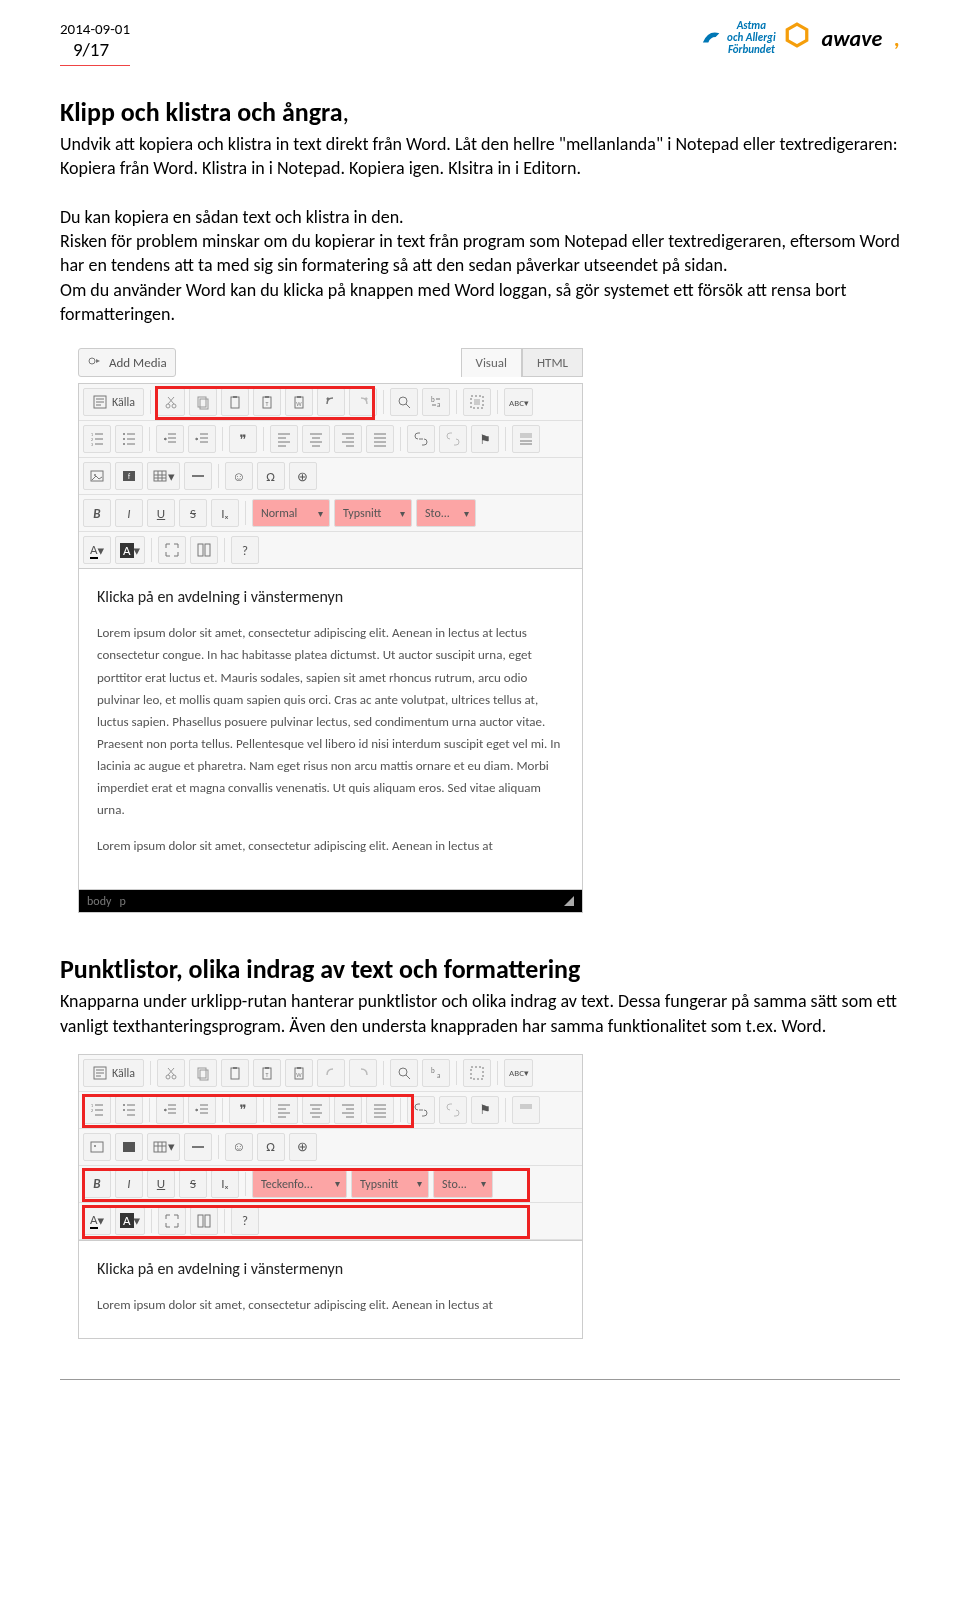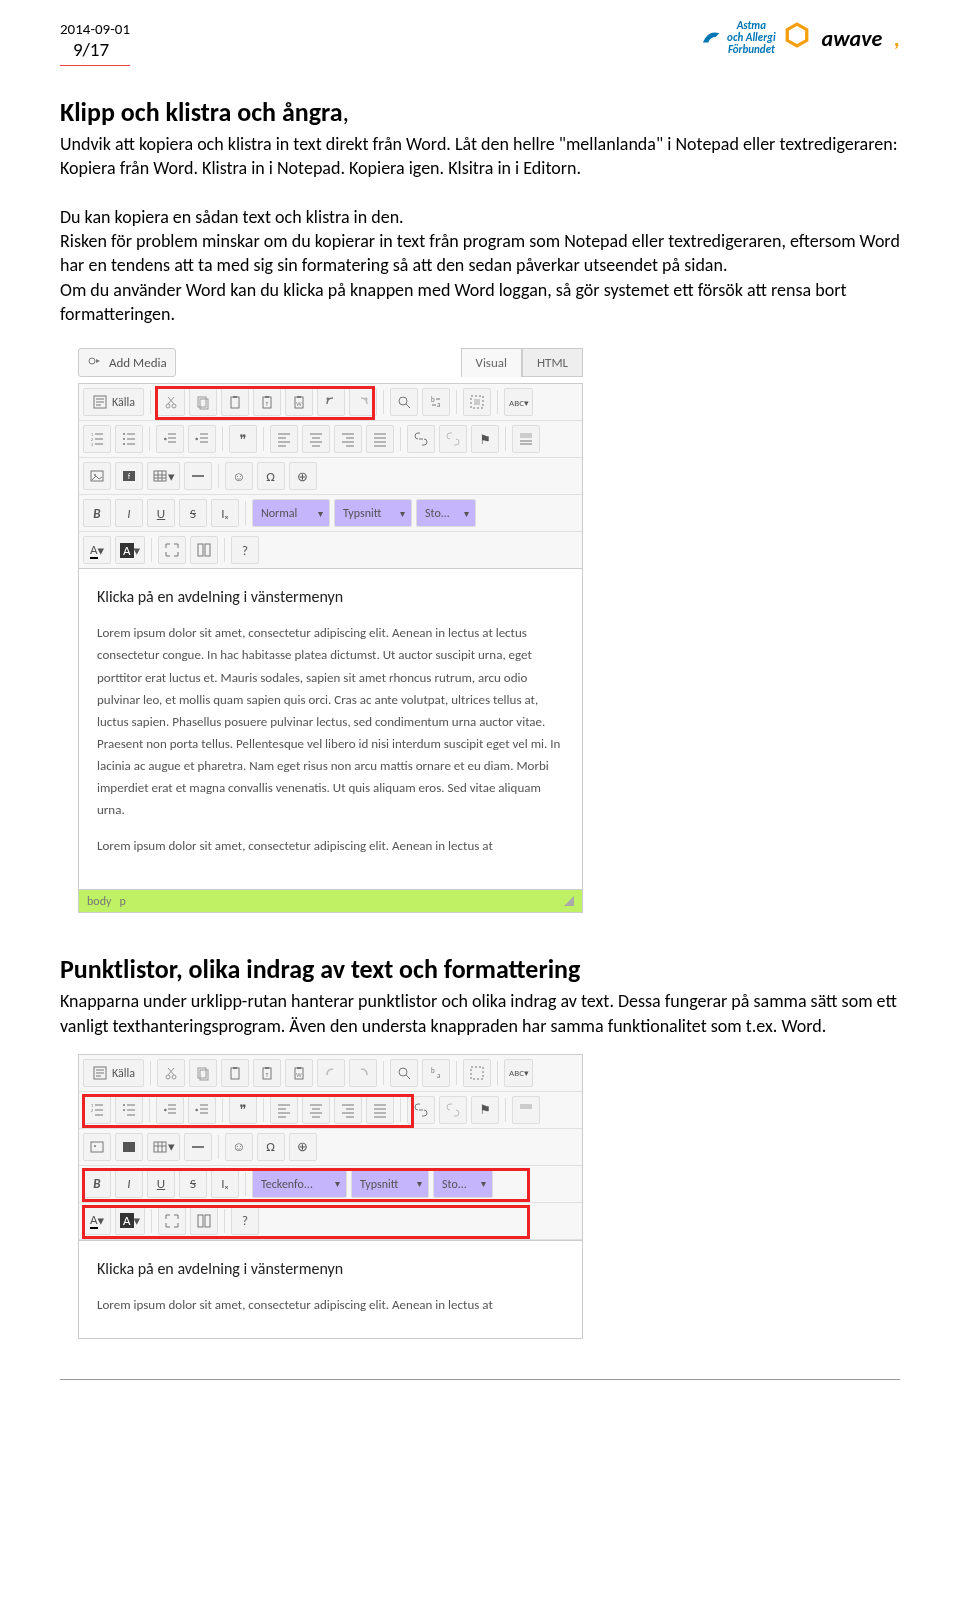--- a/index.html
+++ b/index.html
@@ -26,28 +26,28 @@
   .add-media-row { display: flex; justify-content: space-between; align-items: center; padding: 6px 0; }
   .add-media-btn { display: inline-flex; align-items: center; gap: 6px; font-size: 13px; color: #555; padding: 4px 8px; border: 1px solid #ccc; background: #f5f5f5; border-radius: 3px; }
   .tabs { display: flex; }
   .tab { padding: 6px 14px; font-size: 13px; color: #666; border: 1px solid #ccc; background: #eee; }
   .tab.active { background: #f8f8f8; border-bottom: none; }
   .toolbar-area { border: 1px solid #ccc; background: #f7f7f7; }
   .toolbar-row { display: flex; border-bottom: 1px solid #e0e0e0; padding: 4px; gap: 4px; flex-wrap: wrap; align-items: center; }
   .toolbar-row:last-child { border-bottom: none; }
   .tbtn { display: inline-flex; align-items: center; justify-content: center; min-width: 28px; height: 28px; font-size: 13px; color: #555; background: #f3f3f3; border: 1px solid #ddd; border-radius: 2px; padding: 0 4px; }
   .tbtn.source { font-size: 12px; padding: 0 8px; gap: 4px; }
-  .tsel { height: 28px; font-size: 12px; color: #555; background: #c4b5fd; border: 1px solid #ddd; border-radius: 2px; padding: 0 18px 0 8px; position: relative; display: inline-flex; align-items: center; min-width: 78px; }
+  .tsel { height: 28px; font-size: 12px; color: #555; background: #fca5a5; border: 1px solid #ddd; border-radius: 2px; padding: 0 18px 0 8px; position: relative; display: inline-flex; align-items: center; min-width: 78px; }
   .tsel::after { content: "▾"; position: absolute; right: 6px; font-size: 10px; }
   .redbox { border: 3px solid #e22; position: absolute; pointer-events: none; }
   .divider { width: 1px; height: 24px; background: #ddd; margin: 0 2px; }
   .editor-content { border: 1px solid #ccc; border-top: none; background: #fff; padding: 18px; width: 505px; position: relative; }
   .editor-heading { font-size: 16px; color: #222; margin-bottom: 16px; font-weight: normal; }
   .editor-para { font-size: 13px; color: #555; line-height: 1.7; margin-bottom: 14px; }
-  .editor-path { border: 1px solid #ccc; border-top: none; background: #bef264; width: 505px; padding: 4px 8px; font-size: 12px; color: #777; display: flex; justify-content: space-between; align-items: center; }
+  .editor-path { border: 1px solid #ccc; border-top: none; background: #000000; width: 505px; padding: 4px 8px; font-size: 12px; color: #777; display: flex; justify-content: space-between; align-items: center; }
   .resize-handle { width: 0; height: 0; border-style: solid; border-width: 0 0 10px 10px; border-color: transparent transparent #aaa transparent; }
   .icon-svg { width: 16px; height: 16px; }
   .footer-line { border-top: 1px solid #999; margin-top: 40px; }
   .bold-it { font-weight: bold; font-style: italic; }
 </style>
 </head>
 <body>
 
 <div class="header">
   <div class="header-left">

